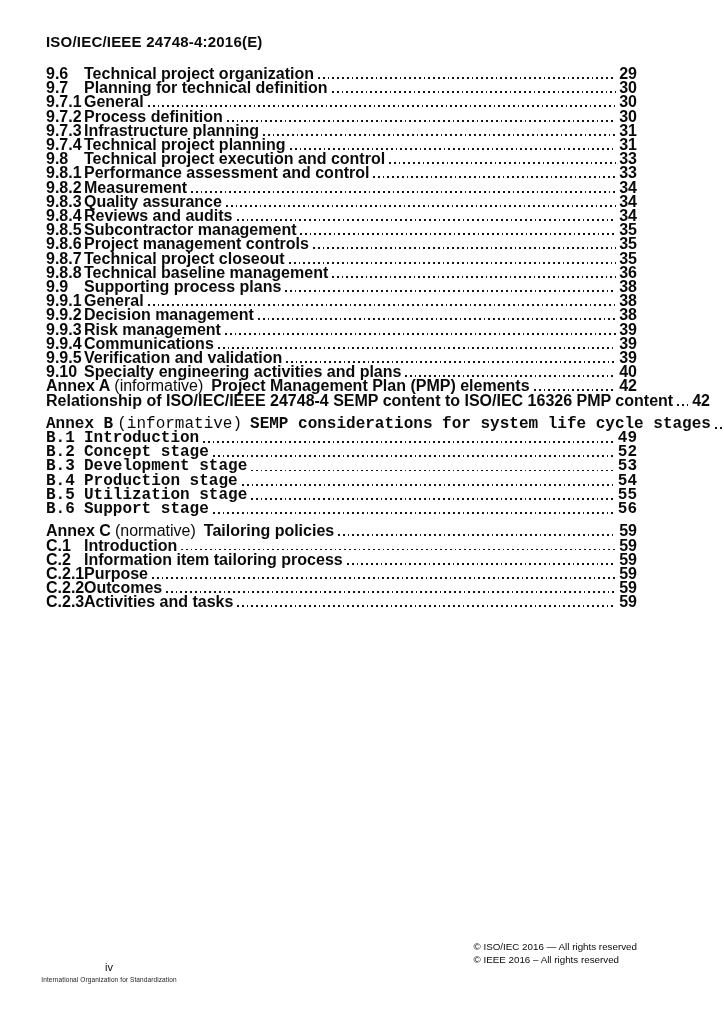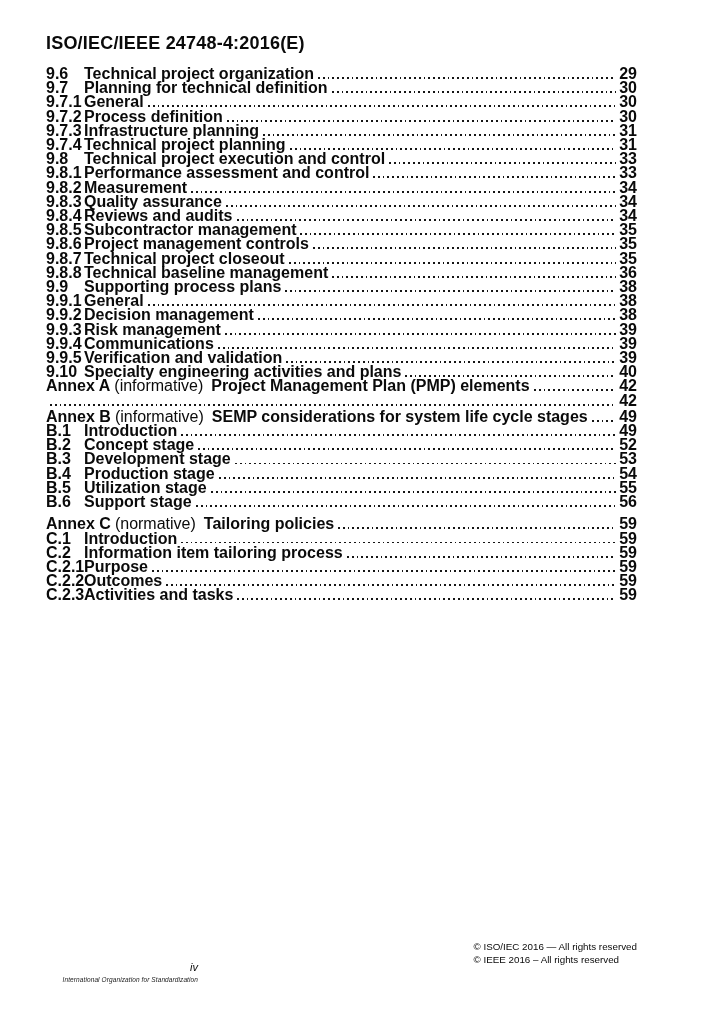--- a/index.html
+++ b/index.html
@@ -5,43 +5,43 @@
   html,body{margin:0;padding:0;}
   body{
     width:724px;height:1024px;position:relative;overflow:hidden;
     background:#ffffff;color:#0a0a0a;
     font-family:"Liberation Sans","DejaVu Sans",sans-serif;
     -webkit-font-smoothing:antialiased;
   }
   .page{position:absolute;inset:0;background:#ffffff;}
   .doc-header{
     position:absolute;left:46px;top:33px;
-    font-size:18px;font-weight:bold;letter-spacing:.2px;white-space:nowrap;
+    font-size:15px;font-weight:bold;letter-spacing:.2px;white-space:nowrap;
   }
   .toc{position:absolute;left:46px;top:67px;width:591px;}
   .toc-section + .toc-section{margin-top:8px;}
   .toc-section:nth-child(2){margin-top:0;}
-  .toc-section:nth-child(3){margin-top:2px;}
+  .toc-section:nth-child(3){margin-top:9px;font-family:Liberation Mono, monospace;}
   .toc-row{
     display:flex;align-items:flex-end;
     line-height:14.2px;font-size:16px;font-weight:bold;
     white-space:nowrap;
   }
   .t-num{flex:none;width:38px;}
   .t-label{flex:none;margin-right:4px;}
   .t-note{flex:none;font-weight:normal;margin-right:8px;}
   .t-title{flex:none;}
   .leader{
     flex:1 1 auto;min-width:12px;height:1.9px;
     margin:0 3px 2.3px 4px;
     background-image:repeating-linear-gradient(to right,#151515 0 1.8px,transparent 1.8px 4.8px);
   }
   .t-page{flex:none;min-width:14px;text-align:right;}
   .footer-left{
-    position:absolute;left:20px;top:961px;width:178px;text-align:right;font-style:italic;
+    position:absolute;left:20px;top:961px;width:178px;text-align:center;
   }
   .page-num{font-size:11px;line-height:13px;}
   .org{font-size:6.5px;line-height:8px;margin-top:2px;color:#222;letter-spacing:.1px;white-space:nowrap;}
   .footer-right{
     position:absolute;right:87px;top:940px;text-align:left;
     font-size:9.8px;line-height:13px;color:#0a0a0a;white-space:nowrap;
   }
 </style>
 </head>
 <body>
@@ -187,20 +187,21 @@
       </div>
       <div class="toc-section">
         <div class="toc-row">
           <span class="t-label">Annex A</span>
           <span class="t-note">(informative)</span>
           <span class="t-title">Project Management Plan (PMP) elements</span>
           <span class="leader"></span>
           <span class="t-page">42</span>
         </div>
         <div class="toc-row">
+          <span class="t-title">Relationship of ISO/IEC/IEEE 24748-4 SEMP content to ISO/IEC 16326 PMP content</span>
           <span class="leader"></span>
           <span class="t-page">42</span>
         </div>
       </div>
       <div class="toc-section">
         <div class="toc-row">
           <span class="t-label">Annex B</span>
           <span class="t-note">(informative)</span>
           <span class="t-title">SEMP considerations for system life cycle stages</span>
           <span class="leader"></span>

